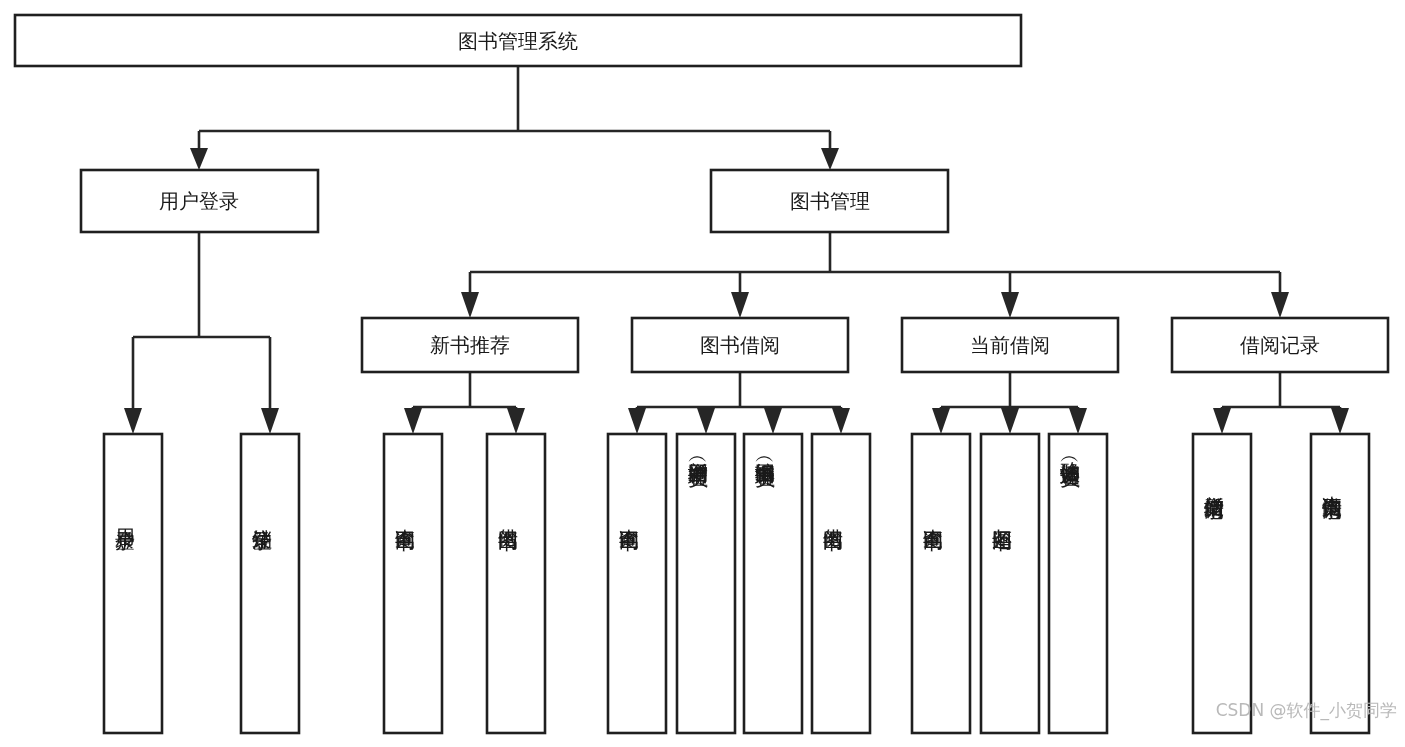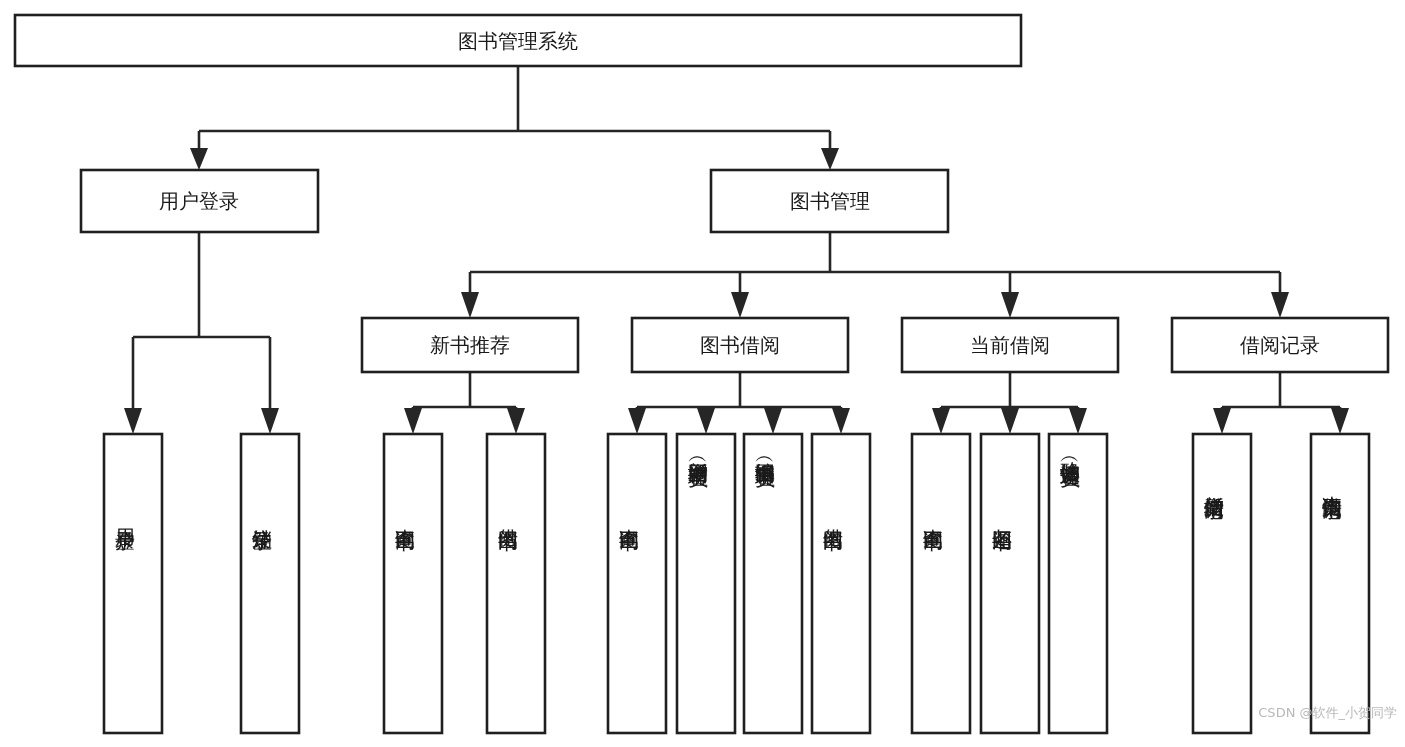--- a/index.html
+++ b/index.html
@@ -61,21 +61,21 @@
     letter-spacing: 1px;
     text-align: left;
     pointer-events: none;
     user-select: none;
   }
   #watermark {
     position: absolute;
     right: 8px;
     bottom: 6px;
     font-family: "DejaVu Sans", "Liberation Sans", sans-serif;
-    font-size: 13px;
+    font-size: 17px;
     color: #b9b9b9;
     white-space: nowrap;
     user-select: none;
   }
 </style>
 </head>
 <body>
 
 <div id="diagram-root">
 

